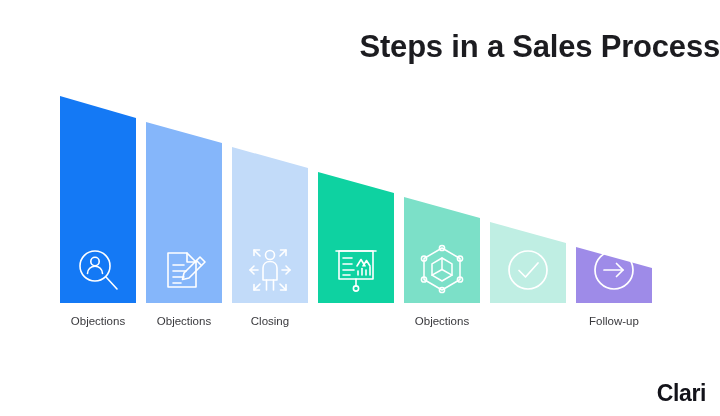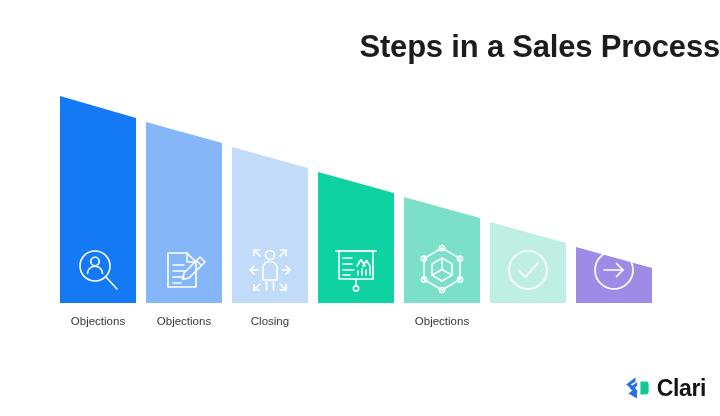--- a/index.html
+++ b/index.html
@@ -82,20 +82,21 @@
     white-space: nowrap;
   }
   #brand {
     position: absolute;
     right: 14px;
     bottom: 14px;
     height: 28px;
     display: flex;
     align-items: center;
     gap: 7px;
+    flex-direction: column;
   }
   #brand-mark {
     width: 26px;
     height: 24px;
     display: block;
   }
   #brand-name {
     font-size: 23px;
     font-weight: bold;
     color: #13131a;
@@ -240,20 +241,21 @@
       </span>
     </div>
 
   </div>
 
   <div id="labels">
     <span class="step-label" style="left:50px; width:96px;">Objections</span>
     <span class="step-label" style="left:136px; width:96px;">Objections</span>
     <span class="step-label" style="left:222px; width:96px;">Closing</span>
     <span class="step-label" style="left:394px; width:96px;">Objections</span>
+    <span class="step-label" style="left:566px; width:96px;">Follow-up</span>
   </div>
 
   <div id="brand">
     <svg id="brand-mark" viewBox="0 0 26 24">
       <path d="M11.5 1.2 L2.2 8.6 L11.5 16 L11.5 11.4 L6.6 8.6 L11.5 5.8 Z" fill="#2B6FE8"></path>
       <path d="M13.2 6.0 L5.2 12.0 L13.2 18.0 L13.2 14.3 L9.6 12.0 L13.2 9.7 Z" fill="#2B6FE8"></path>
       <path d="M11.0 12.6 L4.4 17.6 L13.0 22.6 L13.0 18.4 Z" fill="#2B6FE8"></path>
       <path d="M16.4 5.6 L22.2 5.6 A2.4 2.4 0 0 1 24.6 8.0 L24.6 16.0 A2.4 2.4 0 0 1 22.2 18.4 L16.4 18.4 Z" fill="#12C89A"></path>
     </svg>
     <span id="brand-name">Clari</span>

